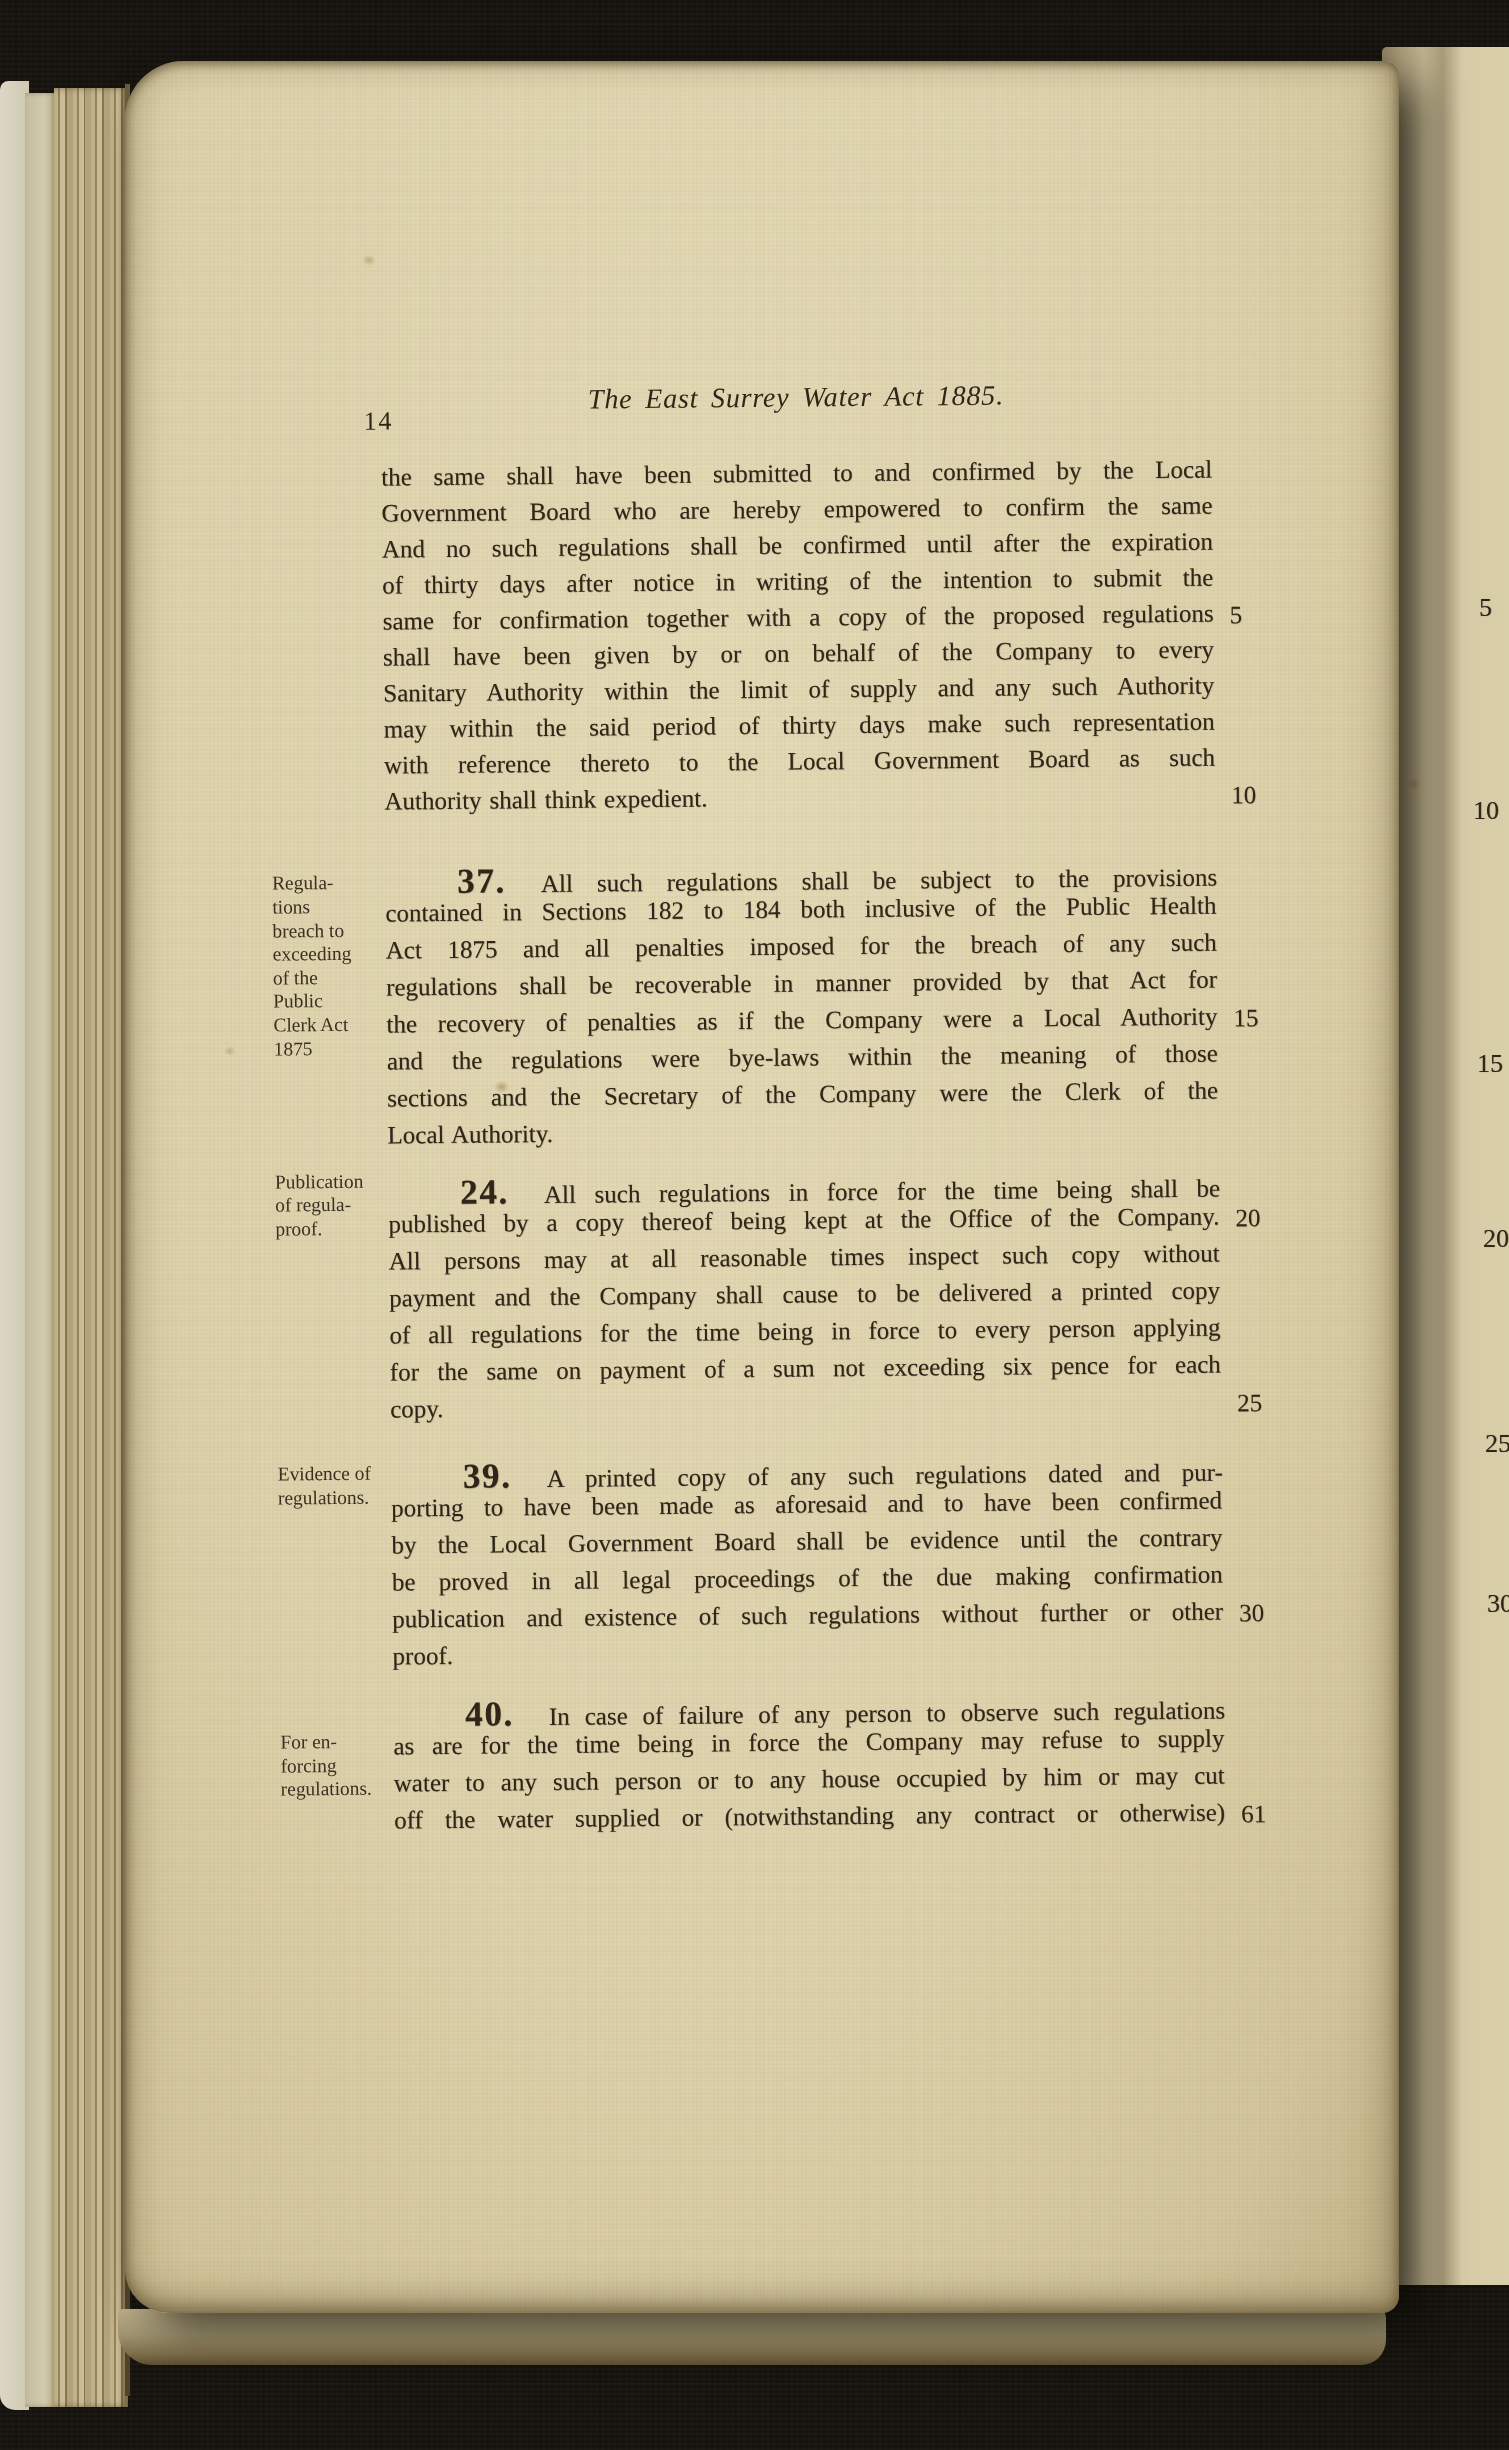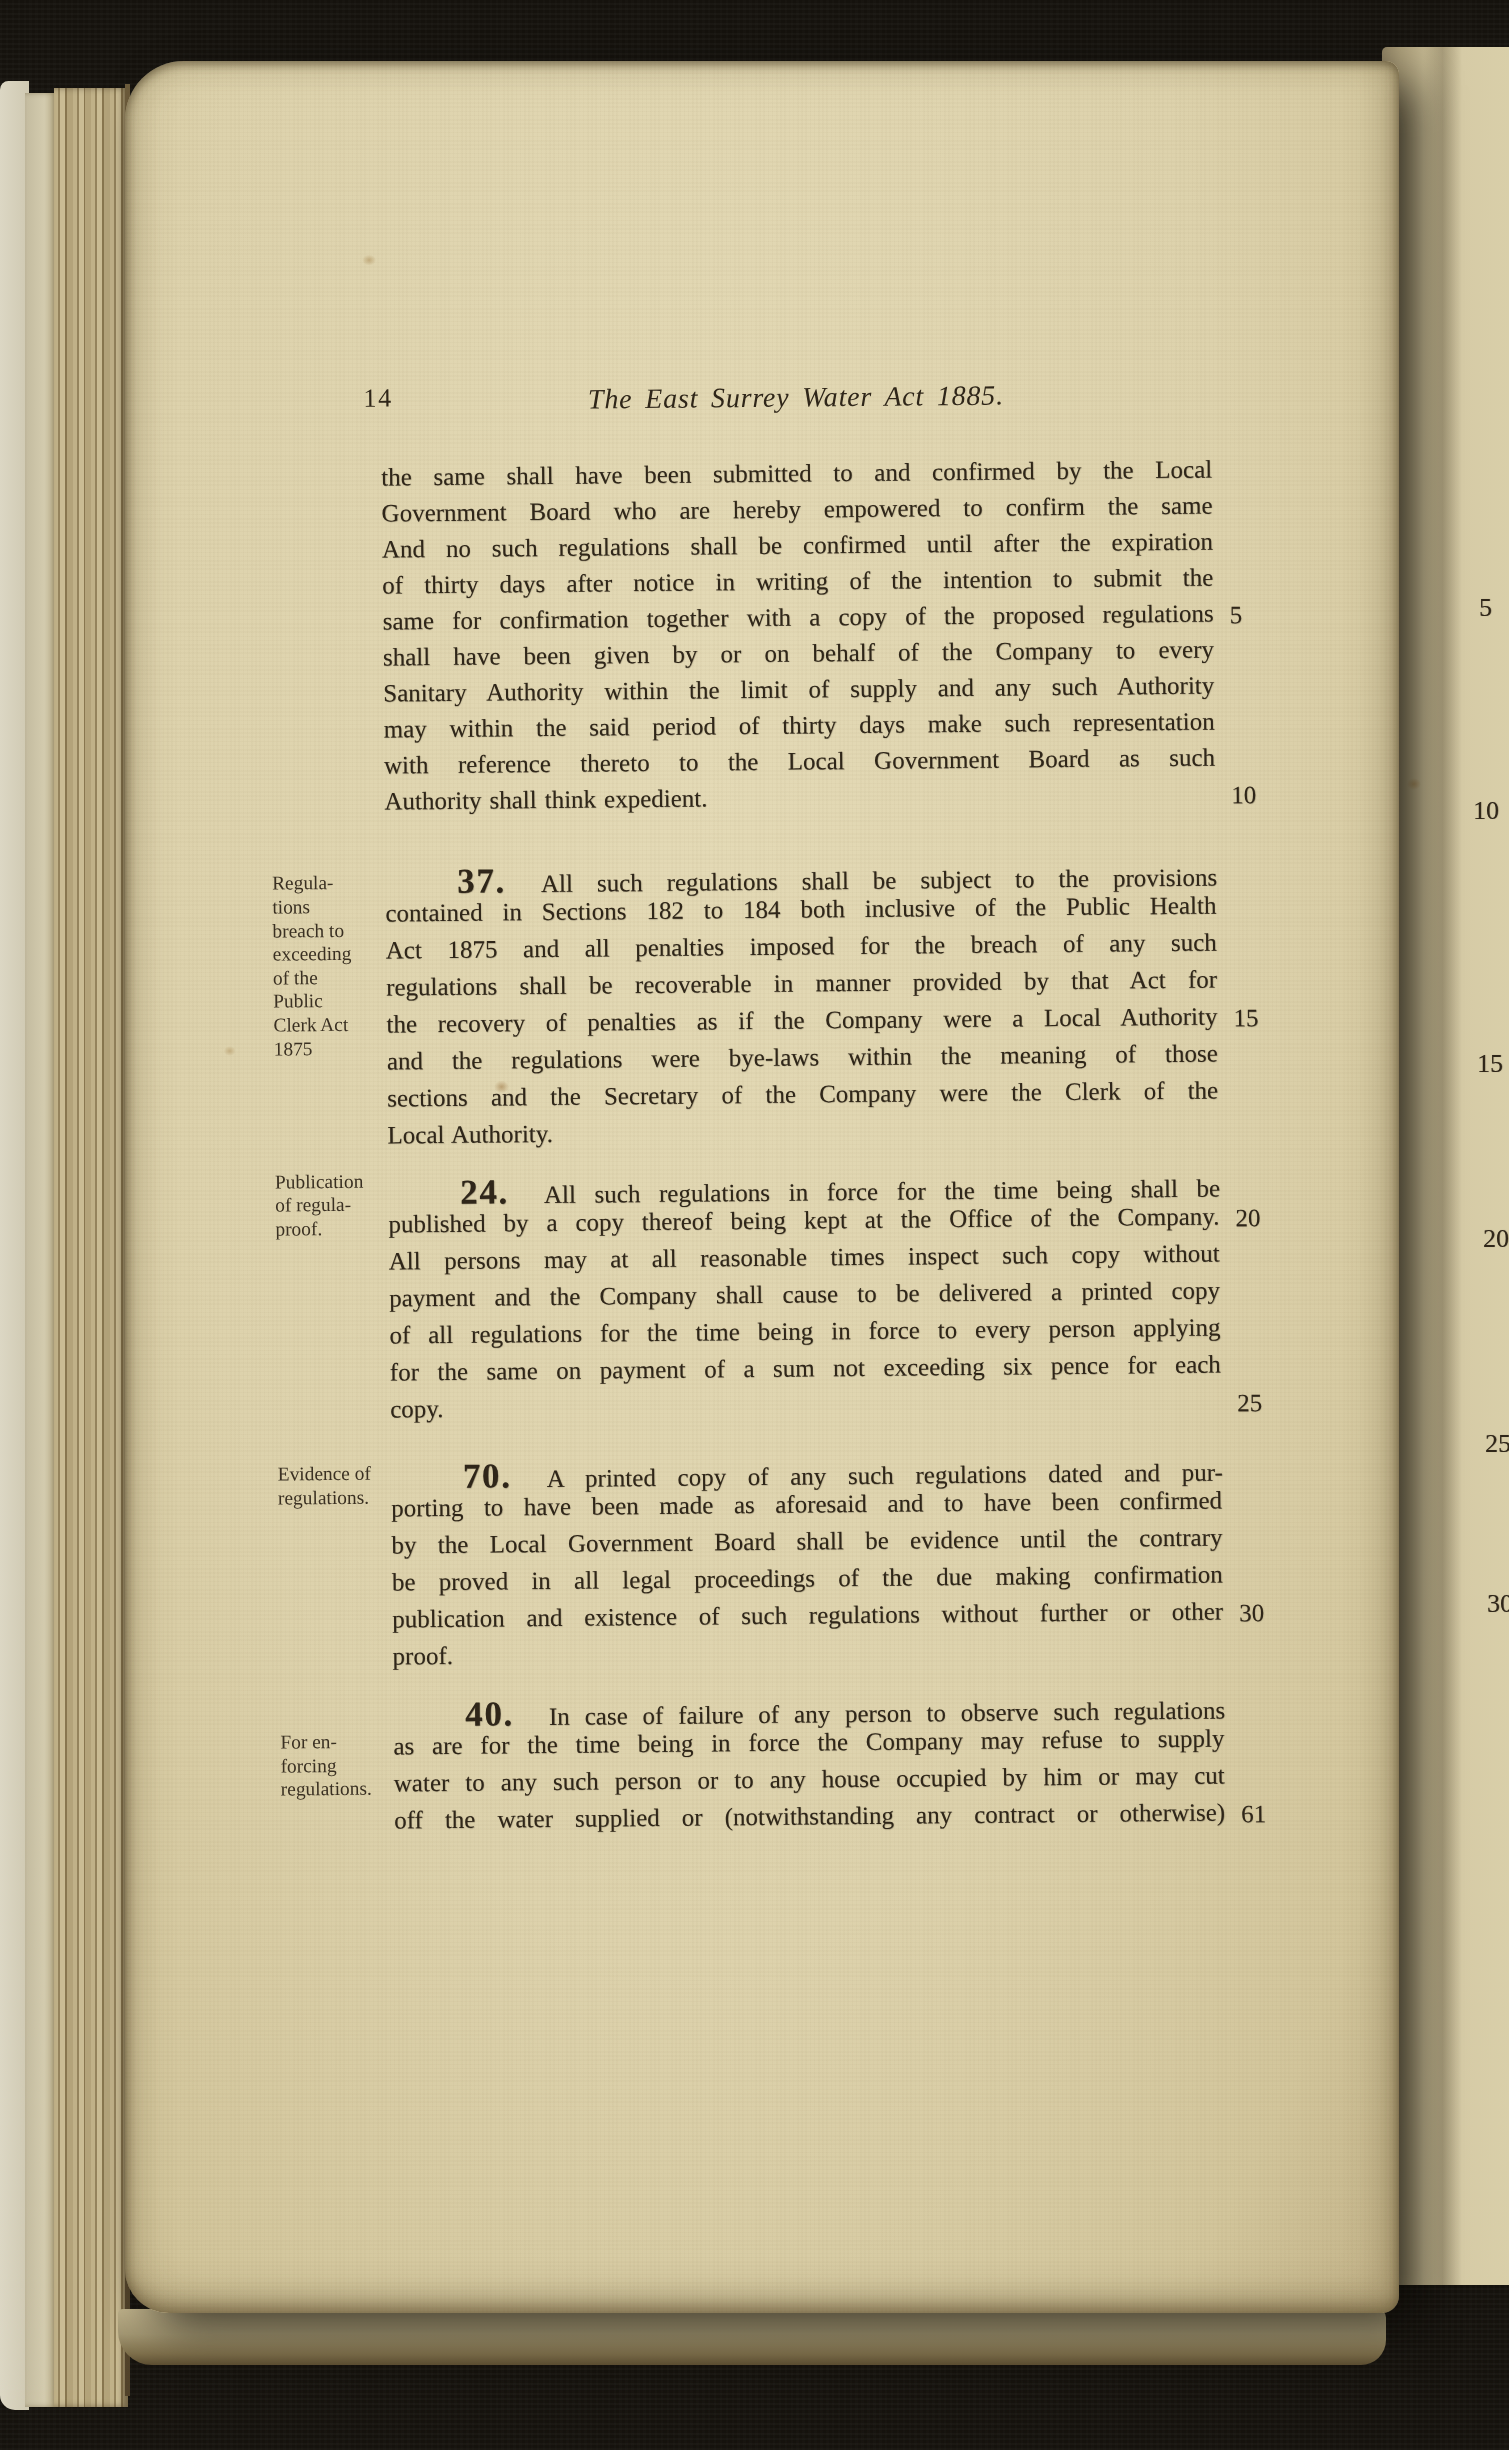--- a/index.html
+++ b/index.html
@@ -42,21 +42,21 @@
     border-radius:59px 13.5px 17px 44px;
     box-shadow:
       inset 0 3.4px 8.4px rgba(70,58,34,.5),
       inset -11.8px -13.5px 38px rgba(100,85,50,.38),
       inset 11.8px 0 34px rgba(110,95,60,.25),
       inset 0 -6.8px 15px rgba(90,75,45,.45),
       22px 17px 46px -6.8px rgba(10,8,4,.75);
   }
   .page-content{position:absolute;left:0;top:0;width:100%;height:100%;
     transform:rotate(-0.55deg);transform-origin:0 50%;color:#2f2619;}
-  .page-no{position:absolute;left:246px;top:325px;font-size:26px;letter-spacing:1.7px;}
+  .page-no{position:absolute;left:246px;top:348px;font-size:26px;letter-spacing:1.7px;}
   .running-title{position:absolute;left:263px;top:327px;width:831px;text-align:center;
     font-style:italic;font-size:28px;letter-spacing:0.8px;word-spacing:5px;}
   
   .section{position:absolute;left:0;width:100%;}
   .margin-note{position:absolute;left:150px;width:111px;font-size:19.4px;line-height:23.6px;color:#3a3022;}
   .body-col{position:absolute;left:263px;width:831px;}
   .line{position:relative;height:37px;font-size:25px;}
   .line .txt{display:block;white-space:nowrap;text-align:justify;text-align-last:justify;
     text-shadow:0.4px 0.4px 0.8px rgba(47,38,25,.45);word-spacing:1.7px;}
   .line.noj .txt{text-align-last:left;}
@@ -214,21 +214,21 @@
               </div>
             </div>
           </div>
           <div class="section" style="top: 1399px;">
             <div class="margin-note" style="top: 4.2px;">
               <div>Evidence of</div>
               <div>regulations.</div>
             </div>
             <div class="body-col">
               <div class="line lead" style="height: 37px;">
-                <span class="sec-num">70.</span>
+                <span class="sec-num">39.</span>
                 <span class="txt">A printed copy of any such regulations dated and pur-</span>
               </div>
               <div class="line" style="height: 37px;">
                 <span class="txt">porting to have been made as aforesaid and to have been confirmed</span>
               </div>
               <div class="line" style="height: 37px;">
                 <span class="txt">by the Local Government Board shall be evidence until the contrary</span>
               </div>
               <div class="line" style="height: 37px;">
                 <span class="txt">be proved in all legal proceedings of the due making confirmation</span>

